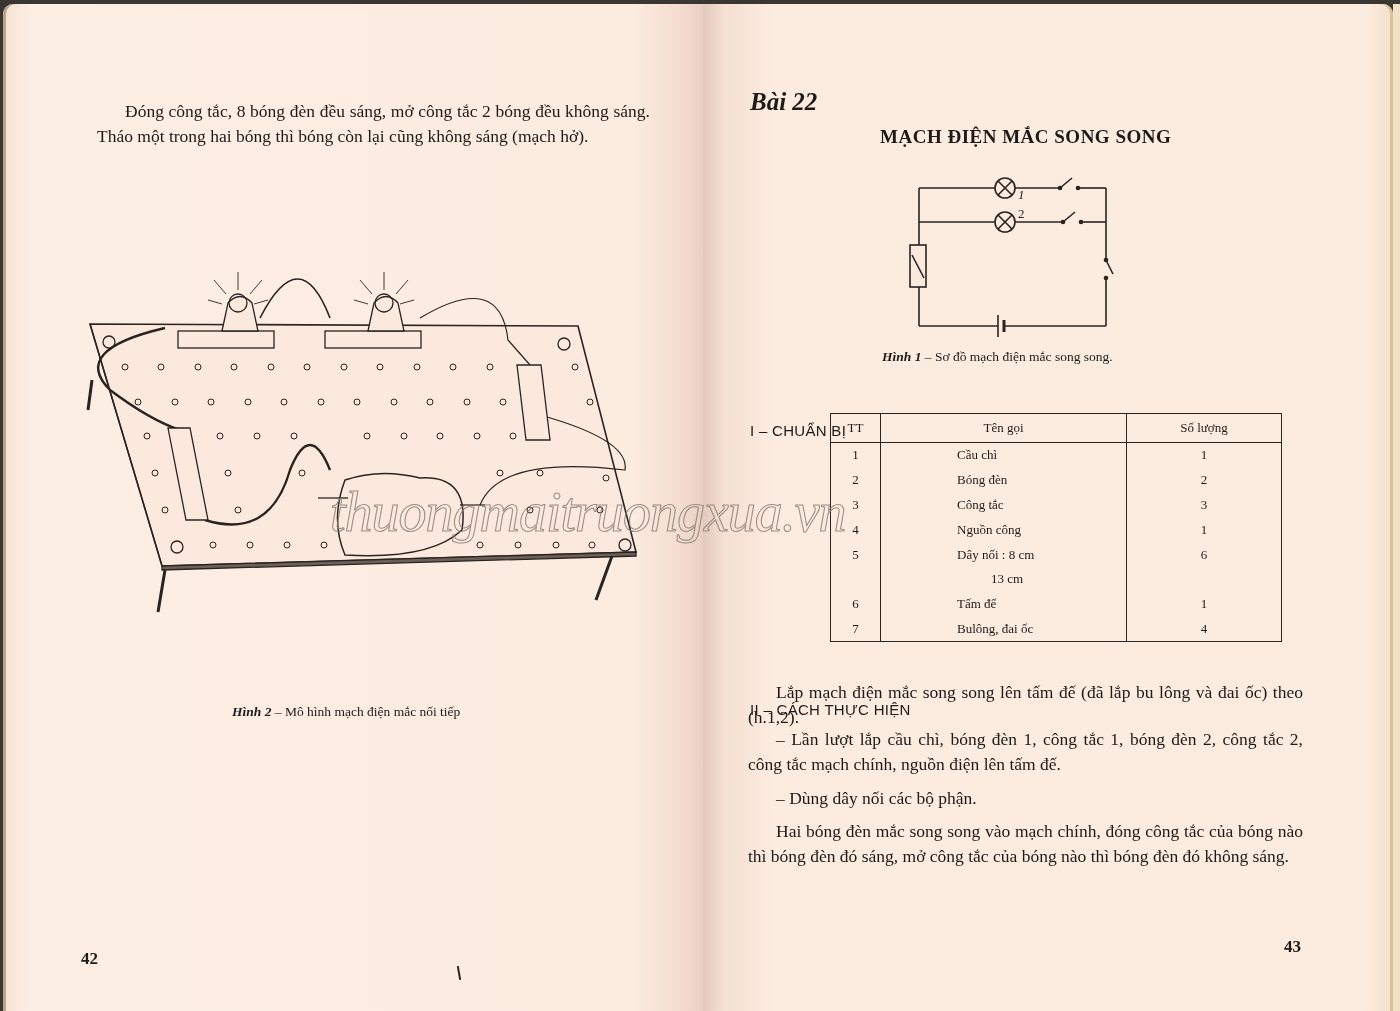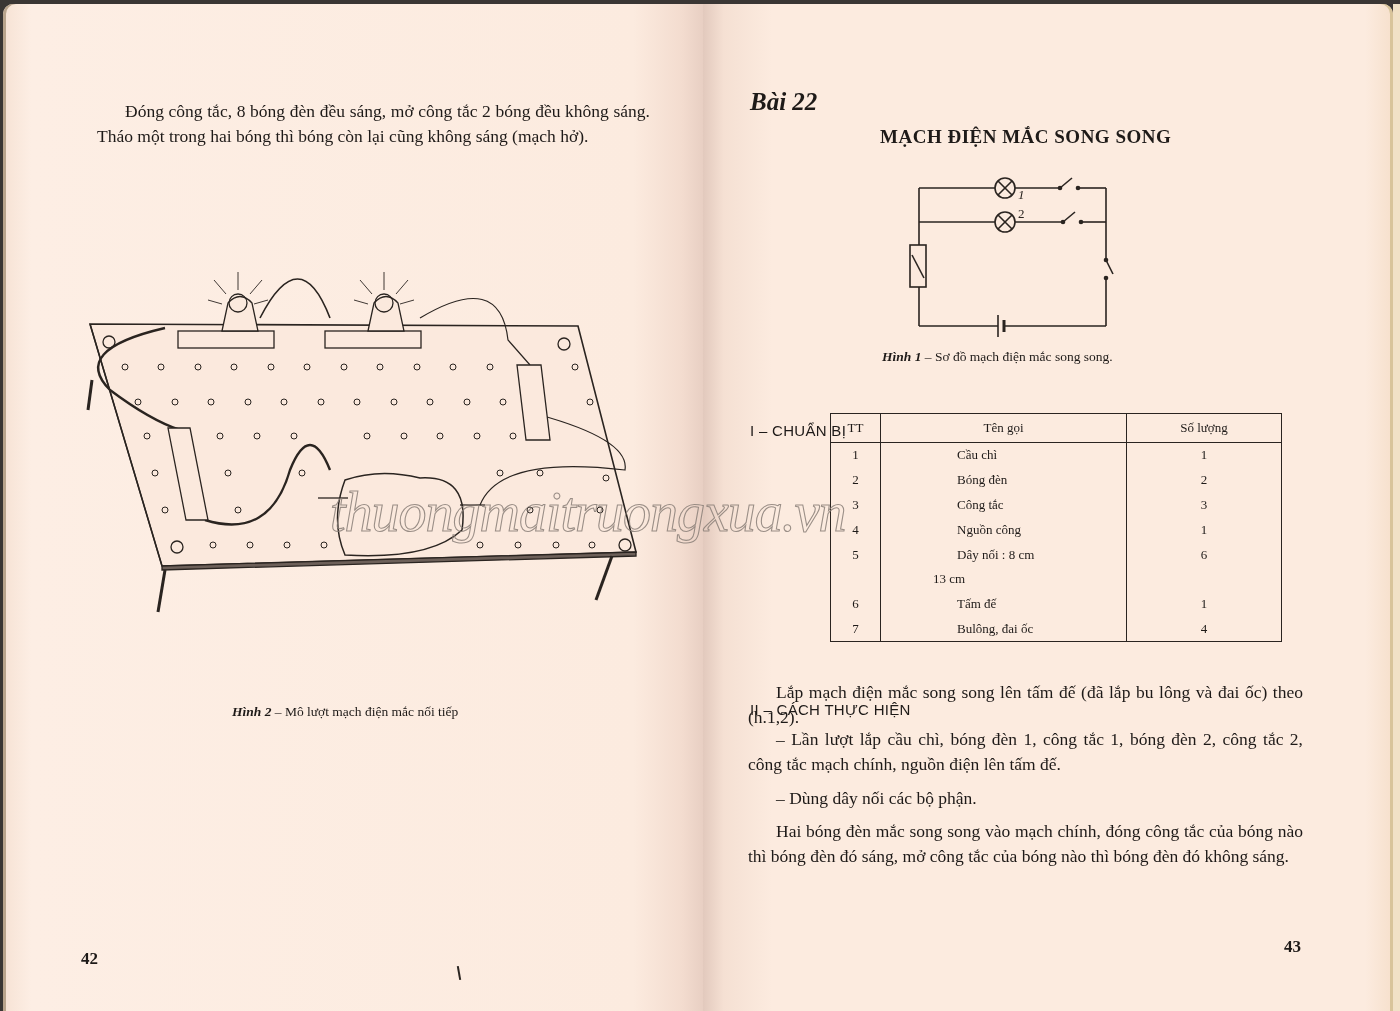--- a/index.html
+++ b/index.html
@@ -37,21 +37,21 @@
   .section { position:absolute; font-family:Liberation Sans, sans-serif; font-size:15px; letter-spacing:0.3px;margin-top:48px; }
 
   table.mat { position:absolute; left:830px; top:413px; width:452px; border-collapse:collapse;
     font-family:"Liberation Serif",serif; font-size:13px; border:1.6px solid #2a2420; }
   table.mat th, table.mat td { padding:0; height:24.8px; font-weight:normal; }
   table.mat th { height:28px; border-bottom:1.4px solid #2a2420; }
   table.mat .c1 { width:49px; text-align:center; border-right:1.3px solid #2a2420; }
   table.mat .c2 { width:246px; text-align:left; padding-left:76px; box-sizing:border-box; border-right:1.3px solid #2a2420; }
   table.mat th.c2 { text-align:center; padding-left:0; }
   table.mat .c3 { text-align:center; }
-  table.mat td.indent { padding-left:52px; }
+  table.mat td.indent { padding-left:110px; }
 
   .watermark { position:absolute; left:330px; top:480px; font-family:"Liberation Serif",serif;
     font-size:56px; color:transparent; -webkit-text-stroke:1.1px #8a7f78; letter-spacing:-1px; opacity:0.85;font-style:italic; }
   .tick-mark { position:absolute; left:458px; top:966px; width:2px; height:14px; background:#2a2420; transform:rotate(-10deg); }
   svg { position:absolute; overflow:visible; }
 </style>
 </head>
 <body>
 
 <div class="spread">
@@ -174,21 +174,21 @@
       <circle cx="324" cy="545" r="3"></circle>
         <circle cx="480" cy="545" r="3"></circle>
         <circle cx="518" cy="545" r="3"></circle>
       <circle cx="556" cy="545" r="3"></circle>
         <circle cx="592" cy="545" r="3"></circle>
     </g>
   </g>
 </svg>
 
 <div class="caption" style="left:232px; top:704px;">
-  <b>Hình 2</b><span> – </span><span>Mô lượt mạch điện mắc nối tiếp</span>
+  <b>Hình 2</b><span> – </span><span>Mô hình mạch điện mắc nối tiếp</span>
 </div>
 
 <div class="page-num" style="left:81px; top:949px;">42</div>
 <div class="tick-mark"></div>
 
 <div class="lesson">Bài 22</div>
 <div class="title">MẠCH ĐIỆN MẮC SONG SONG</div>
 
 <svg style="left:900px; top:170px;" width="220" height="170" viewBox="0 0 220 170">
   <g stroke="#2a2420" stroke-width="1.6" fill="none">

